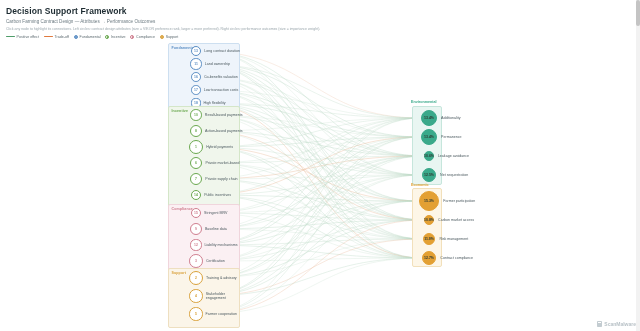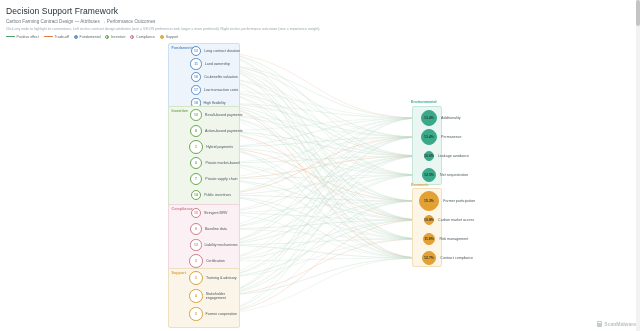--- a/index.html
+++ b/index.html
@@ -3,21 +3,21 @@
 <meta charset="utf-8">
 <style>
   html,body{margin:0;padding:0;}
   body{
     width:640px;height:331px;overflow:hidden;background:#ffffff;
     font-family:"Liberation Sans",sans-serif;color:#2c3a3f;
     position:relative;
   }
   
   #header{padding:6px 0 0 6px;}
-  #title{font-size:8.5px;font-weight:normal;color:#1d2b31;letter-spacing:.1px;}
+  #title{font-size:8.5px;font-weight:bold;color:#1d2b31;letter-spacing:.1px;}
   #subtitle{font-size:4.6px;color:#6d7b82;margin-top:2.5px;}
   #hint{font-size:3.5px;color:#9aa6ac;margin-top:3.5px;white-space:nowrap;}
   #legend{display:flex;align-items:center;gap:5px;margin-top:3.5px;font-size:3.6px;color:#5d6a70;}
   .lg{display:flex;align-items:center;gap:1.6px;white-space:nowrap;}
   .lg-line{width:9px;height:1.5px;border-radius:1px;}
   .lg-dot{width:4px;height:4px;border-radius:50%;border:1px solid #888;background:#fff;box-sizing:border-box;}
   .lg-dot::after{content:"";display:block;width:1.6px;height:1.6px;border-radius:50%;background:currentColor;margin:.6px auto;}
 
   
   #canvas{position:absolute;left:0;top:38px;width:640px;height:293px;}

